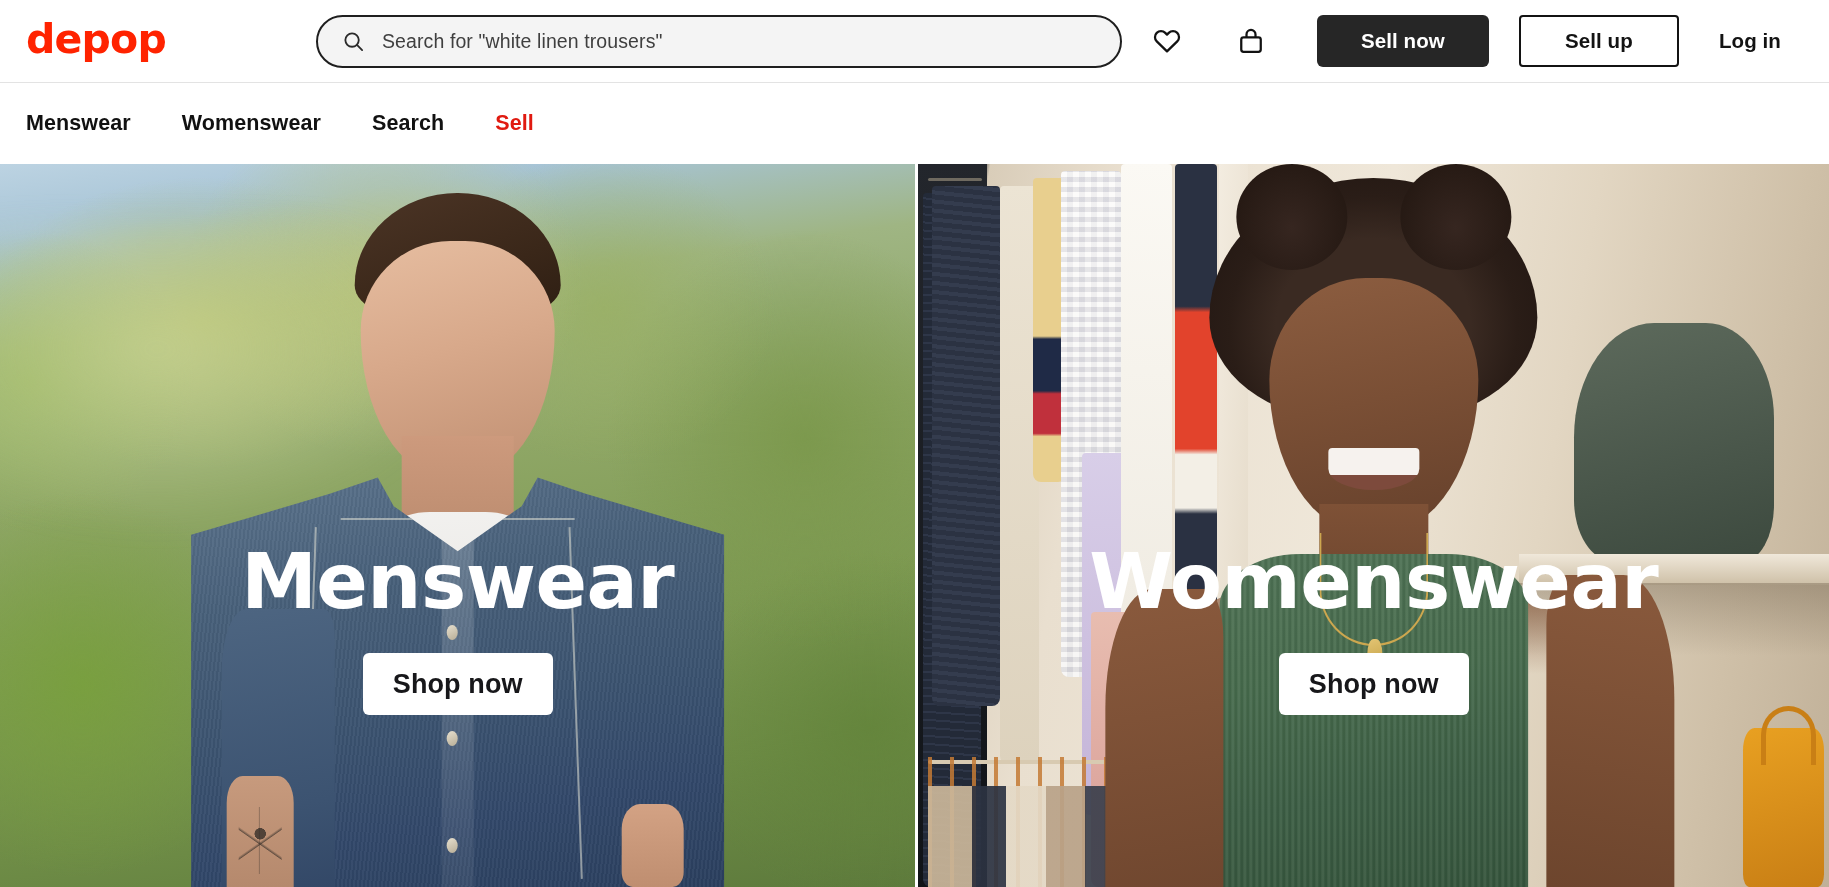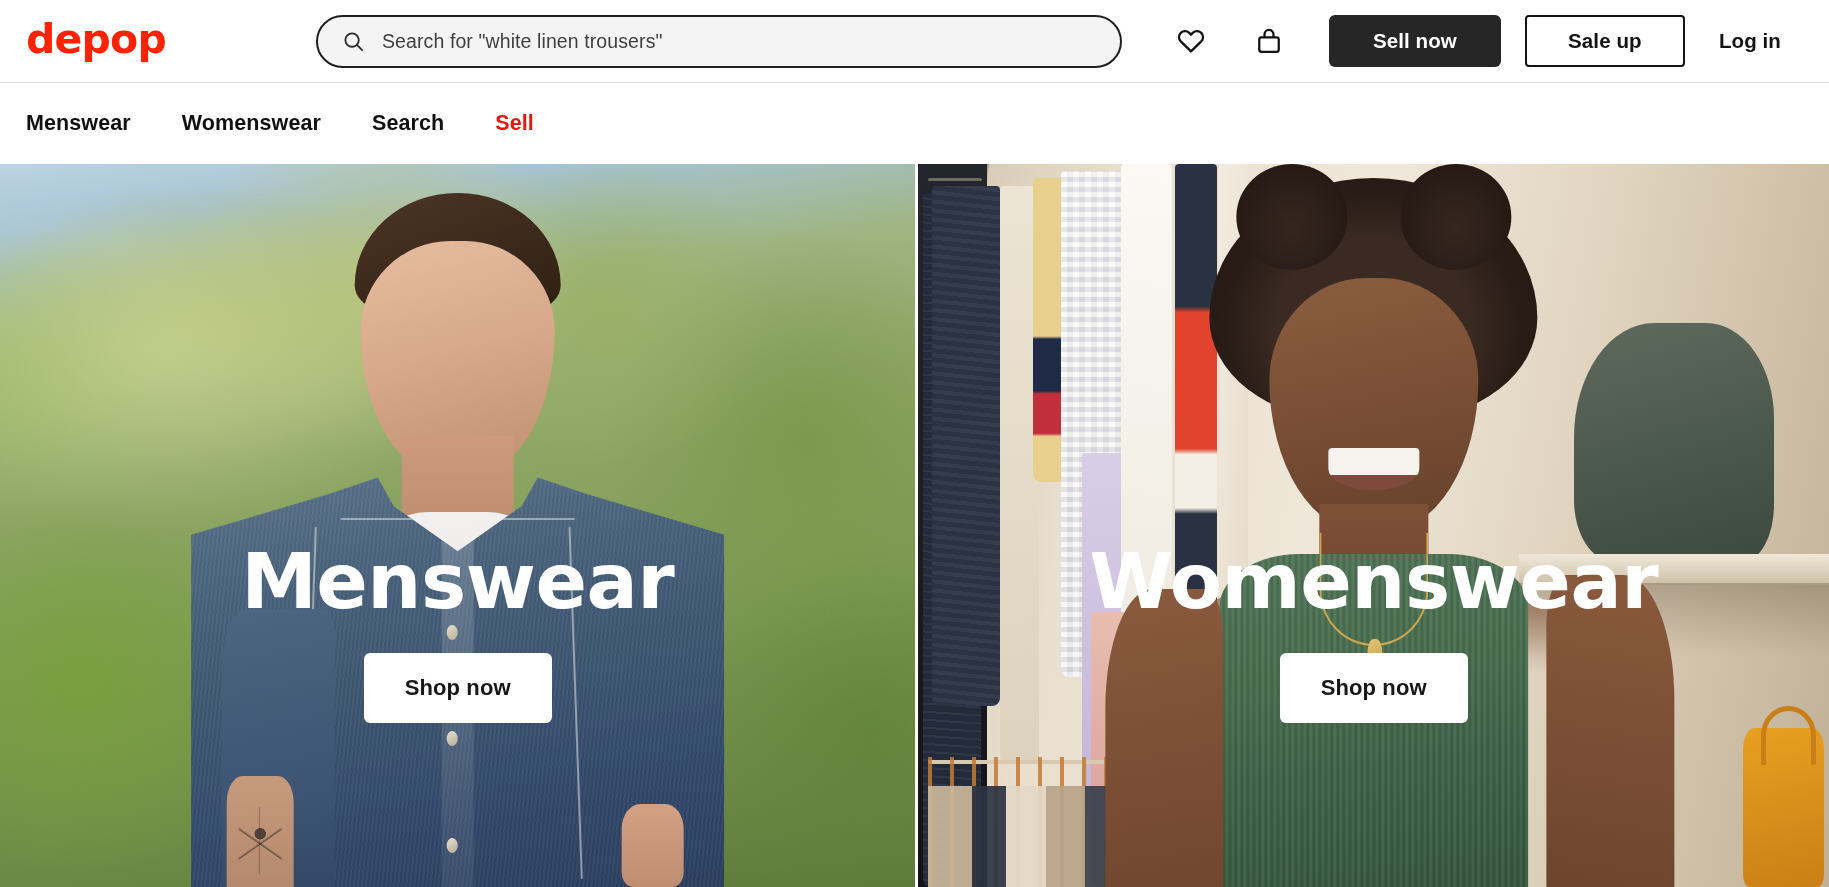--- a/index.html
+++ b/index.html
@@ -85,21 +85,21 @@
     font-size: 19.5px;
     color: #3c3c3c;
     letter-spacing: 0.1px;
   }
   .search-input::placeholder { color: #3f3f3f; opacity: 1; }
 
   .header-right {
     margin-left: auto;
     display: flex;
     align-items: center;
-    gap: 8px;
+    gap: 14px;
   }
 
   .icon-btn {
     width: 52px;
     height: 52px;
     display: flex;
     align-items: center;
     justify-content: center;
     background: transparent;
     border: none;
@@ -557,25 +557,25 @@
     white-space: nowrap;
     text-align: center;
     font-family: "DejaVu Sans", sans-serif;
   }
   .hero-cta {
     margin-top: 33px;
     background: #ffffff;
     color: #17171a;
     border: none;
     border-radius: 6px;
-    height: 70px;
+    height: 62px;
     min-width: 188px;
     padding: 0 30px;
     font-family: "Liberation Sans", sans-serif;
-    font-size: 22px;
+    font-size: 27px;
     font-weight: 700;
     letter-spacing: 0.1px;
     cursor: pointer;
     pointer-events: auto;
     display: flex;
     align-items: center;
     justify-content: center;
   }
 </style>
 </head>
@@ -613,21 +613,21 @@
         <span>
           <svg width="30" height="30" viewBox="0 0 24 24" fill="none" stroke="#121212" stroke-width="1.8" stroke-linejoin="round">
             <rect x="4.2" y="9" width="15.6" height="11.6" rx="1.8"></rect>
             <path d="M8.4 9V6.7a3.6 3.6 0 0 1 7.2 0V9"></path>
           </svg>
         </span>
       </button>
 
       <button class="btn-sell">Sell now</button>
 
-      <button class="btn-signup">Sale up</button>
+      <button class="btn-signup">Sell up</button>
 
       <button class="btn-login">Log in</button>
     </div>
   </header>
 
   <nav class="navbar">
     <div class="nav-item">Menswear</div>
     <div class="nav-item">Womenswear</div>
     <div class="nav-item">Search</div>
     <div class="nav-item sale">Sell</div>

